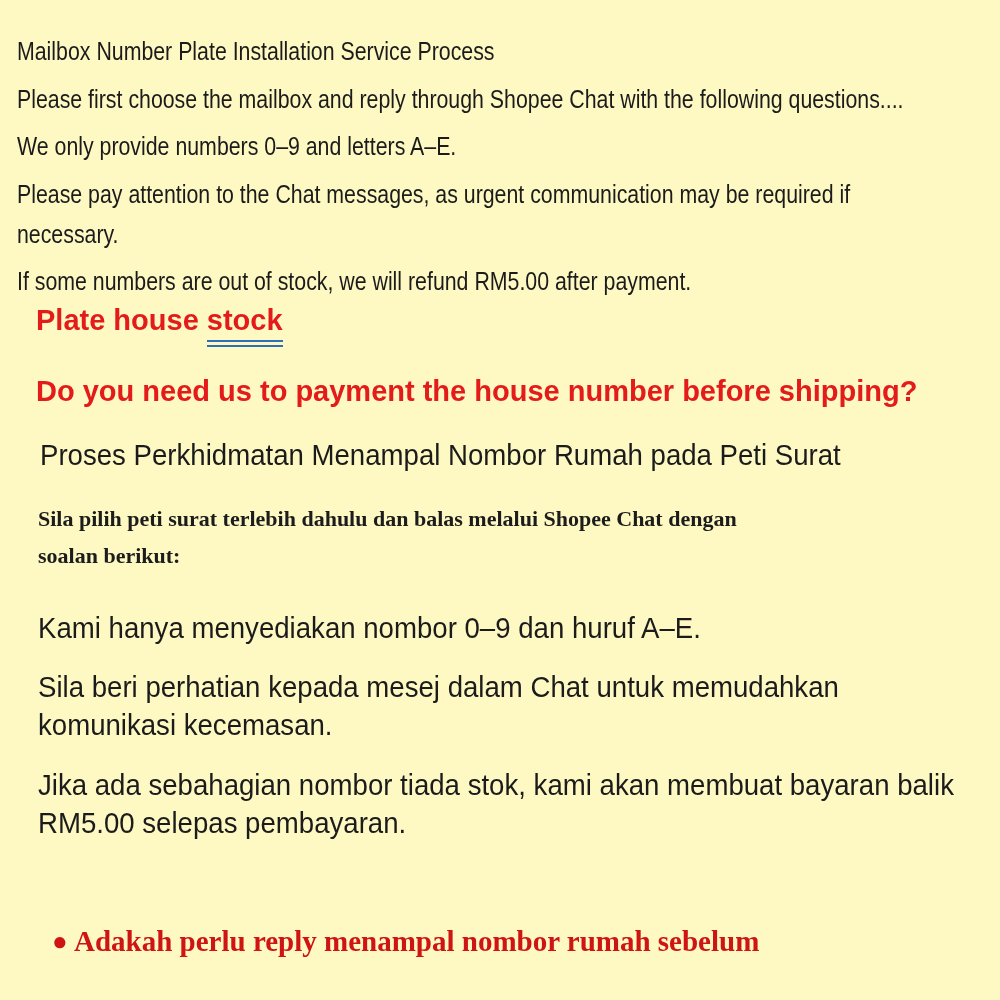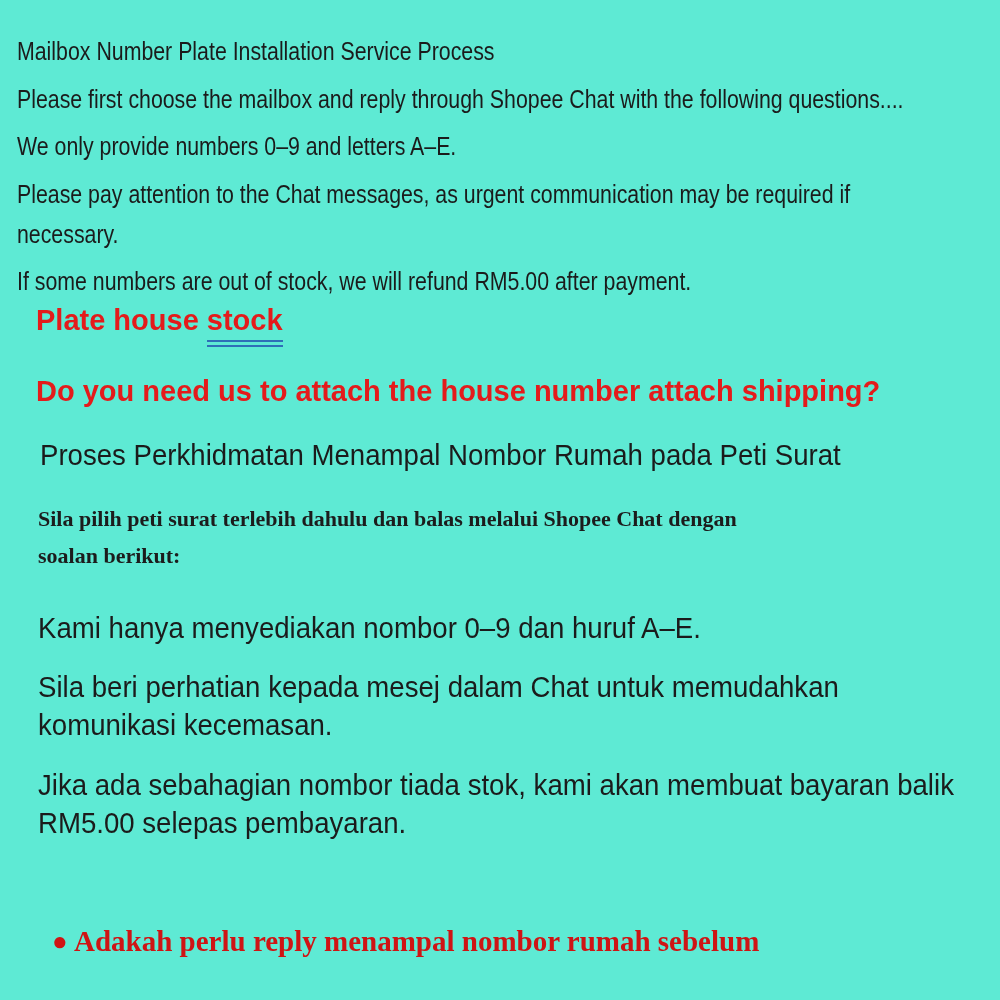--- a/index.html
+++ b/index.html
@@ -1,20 +1,20 @@
 <!DOCTYPE html>
 <html><head>
 <meta charset="utf-8">
 <style>
   html, body { margin: 0; padding: 0; background: #ffffff; }
   #page {
     position: relative;
     width: 1000px;
     height: 1000px;
-    background: #5eead4;
+    background: #fef9c3;
     overflow: hidden;
     font-family: "Liberation Sans", sans-serif;
   }
   .line { position: absolute; white-space: nowrap; line-height: 1.15; }
 
   
   .sans-en {
     font-size: 26px;
     color: #1b1b1b;
     transform: scaleX(0.82);
@@ -76,21 +76,21 @@
 
   <div class="line sans-en" style="left:17px; top:180px;">Please pay attention to the Chat messages, as urgent communication may be required if</div>
   <div class="line sans-en" style="left:17px; top:220px;">necessary.</div>
 
   <div class="line sans-en" style="left:17px; top:267px;">If some numbers are out of stock, we will refund RM5.00 after payment.</div>
 
   <div class="line red-head" style="left:36px; top:304px;">
     <span>Plate house </span><span class="dbl-underline">stock</span>
   </div>
 
-  <div class="line red-head" style="left:36px; top:375px;">Do you need us to attach the house number attach shipping?</div>
+  <div class="line red-head" style="left:36px; top:375px;">Do you need us to payment the house number before shipping?</div>
 
   <div class="line sans-my" style="left:40px; top:438px;">Proses Perkhidmatan Menampal Nombor Rumah pada Peti Surat</div>
 
   <div class="line serif-my" style="left:38px; top:506px;">Sila pilih peti surat terlebih dahulu dan balas melalui Shopee Chat dengan</div>
   <div class="line serif-my" style="left:38px; top:543px;">soalan berikut:</div>
 
   <div class="line sans-my" style="left:38px; top:611px;">Kami hanya menyediakan nombor 0–9 dan huruf A–E.</div>
 
   <div class="line sans-my" style="left:38px; top:670px;">Sila beri perhatian kepada mesej dalam Chat untuk memudahkan</div>
   <div class="line sans-my" style="left:38px; top:708px;">komunikasi kecemasan.</div>

